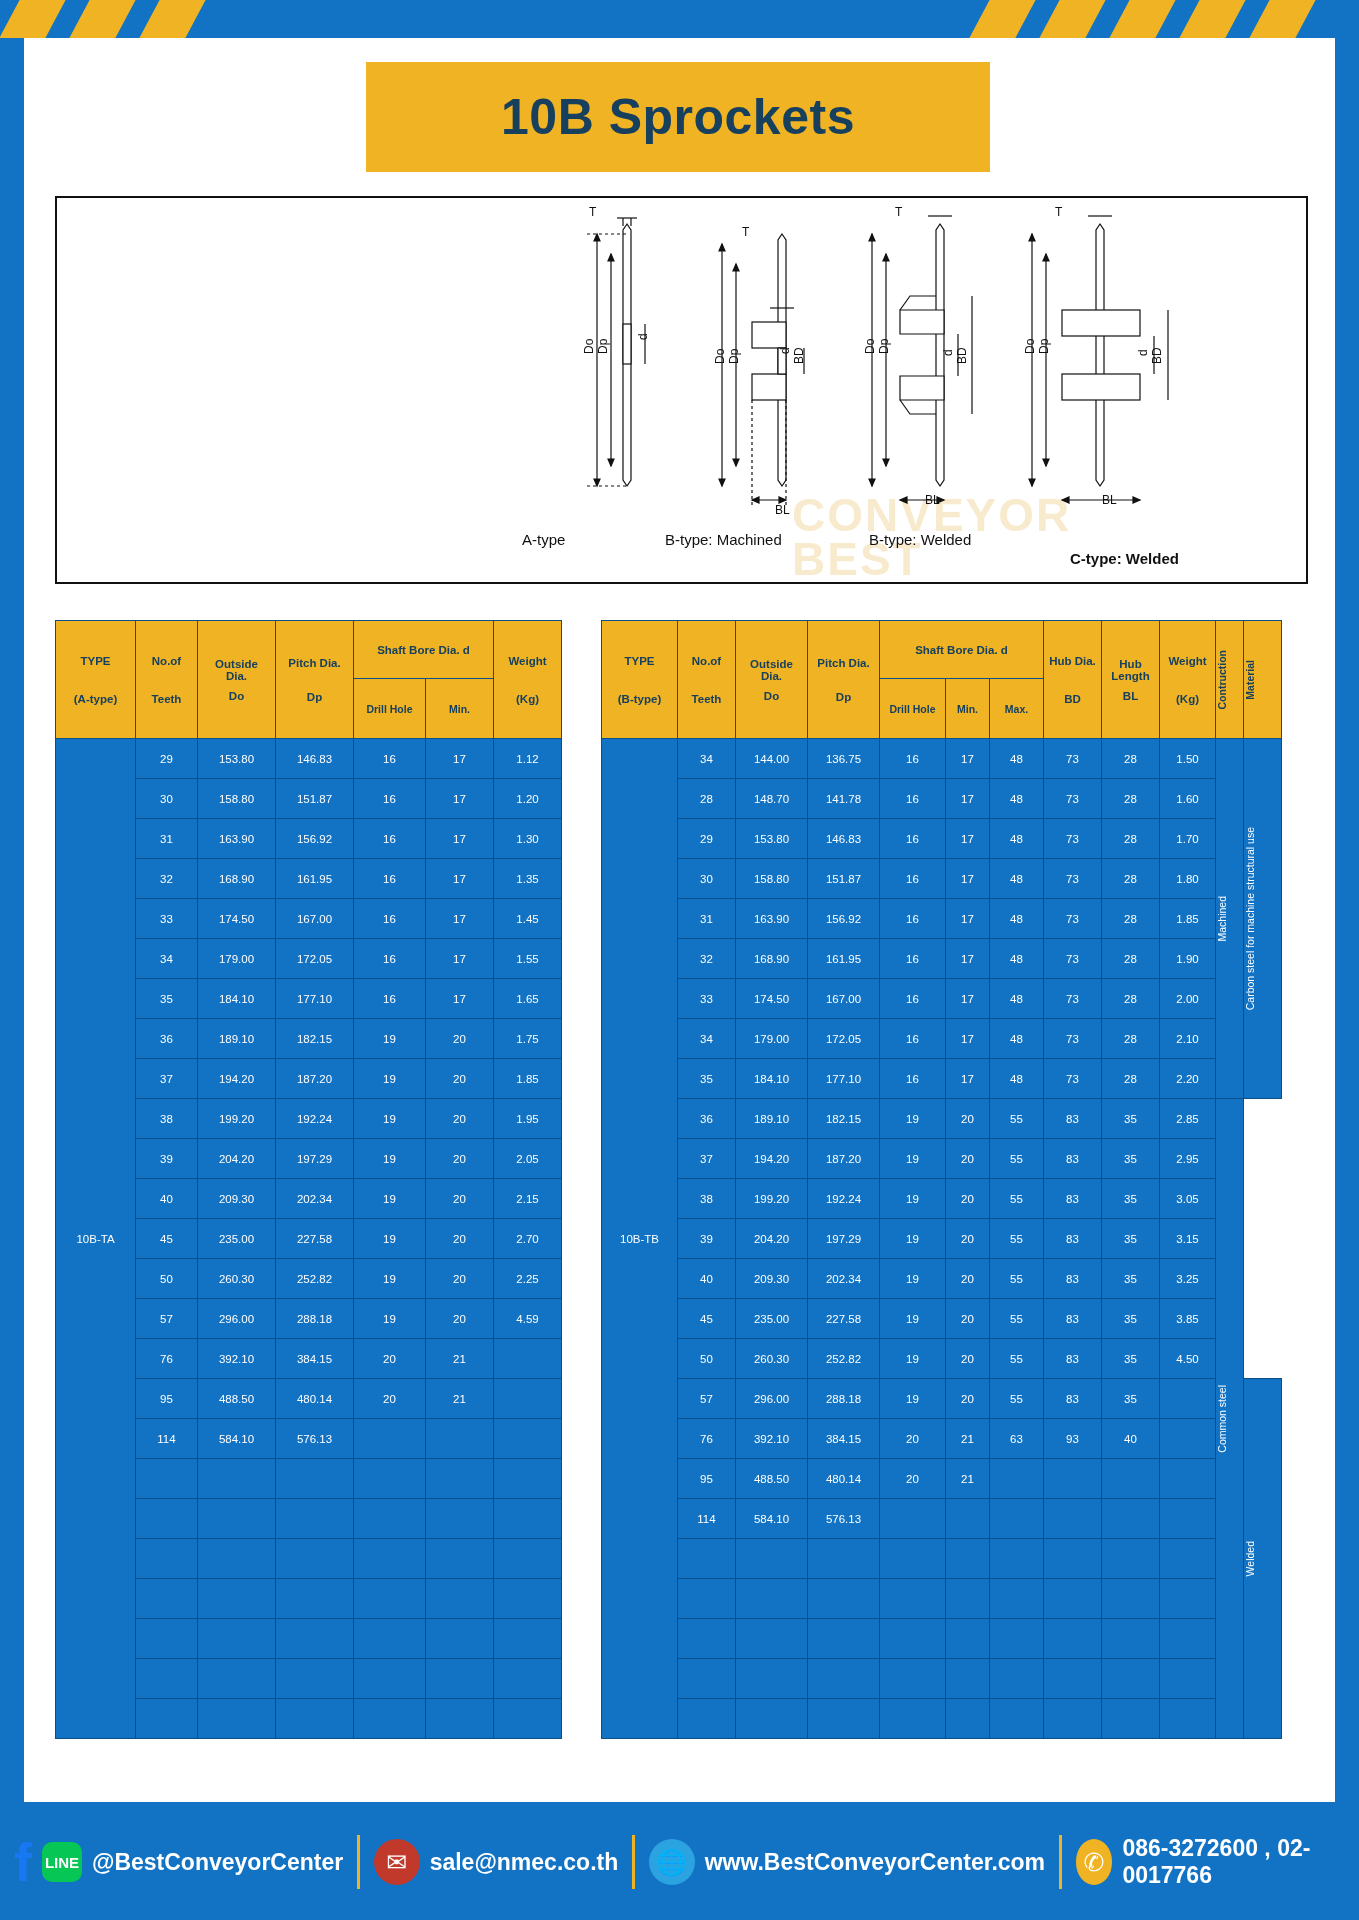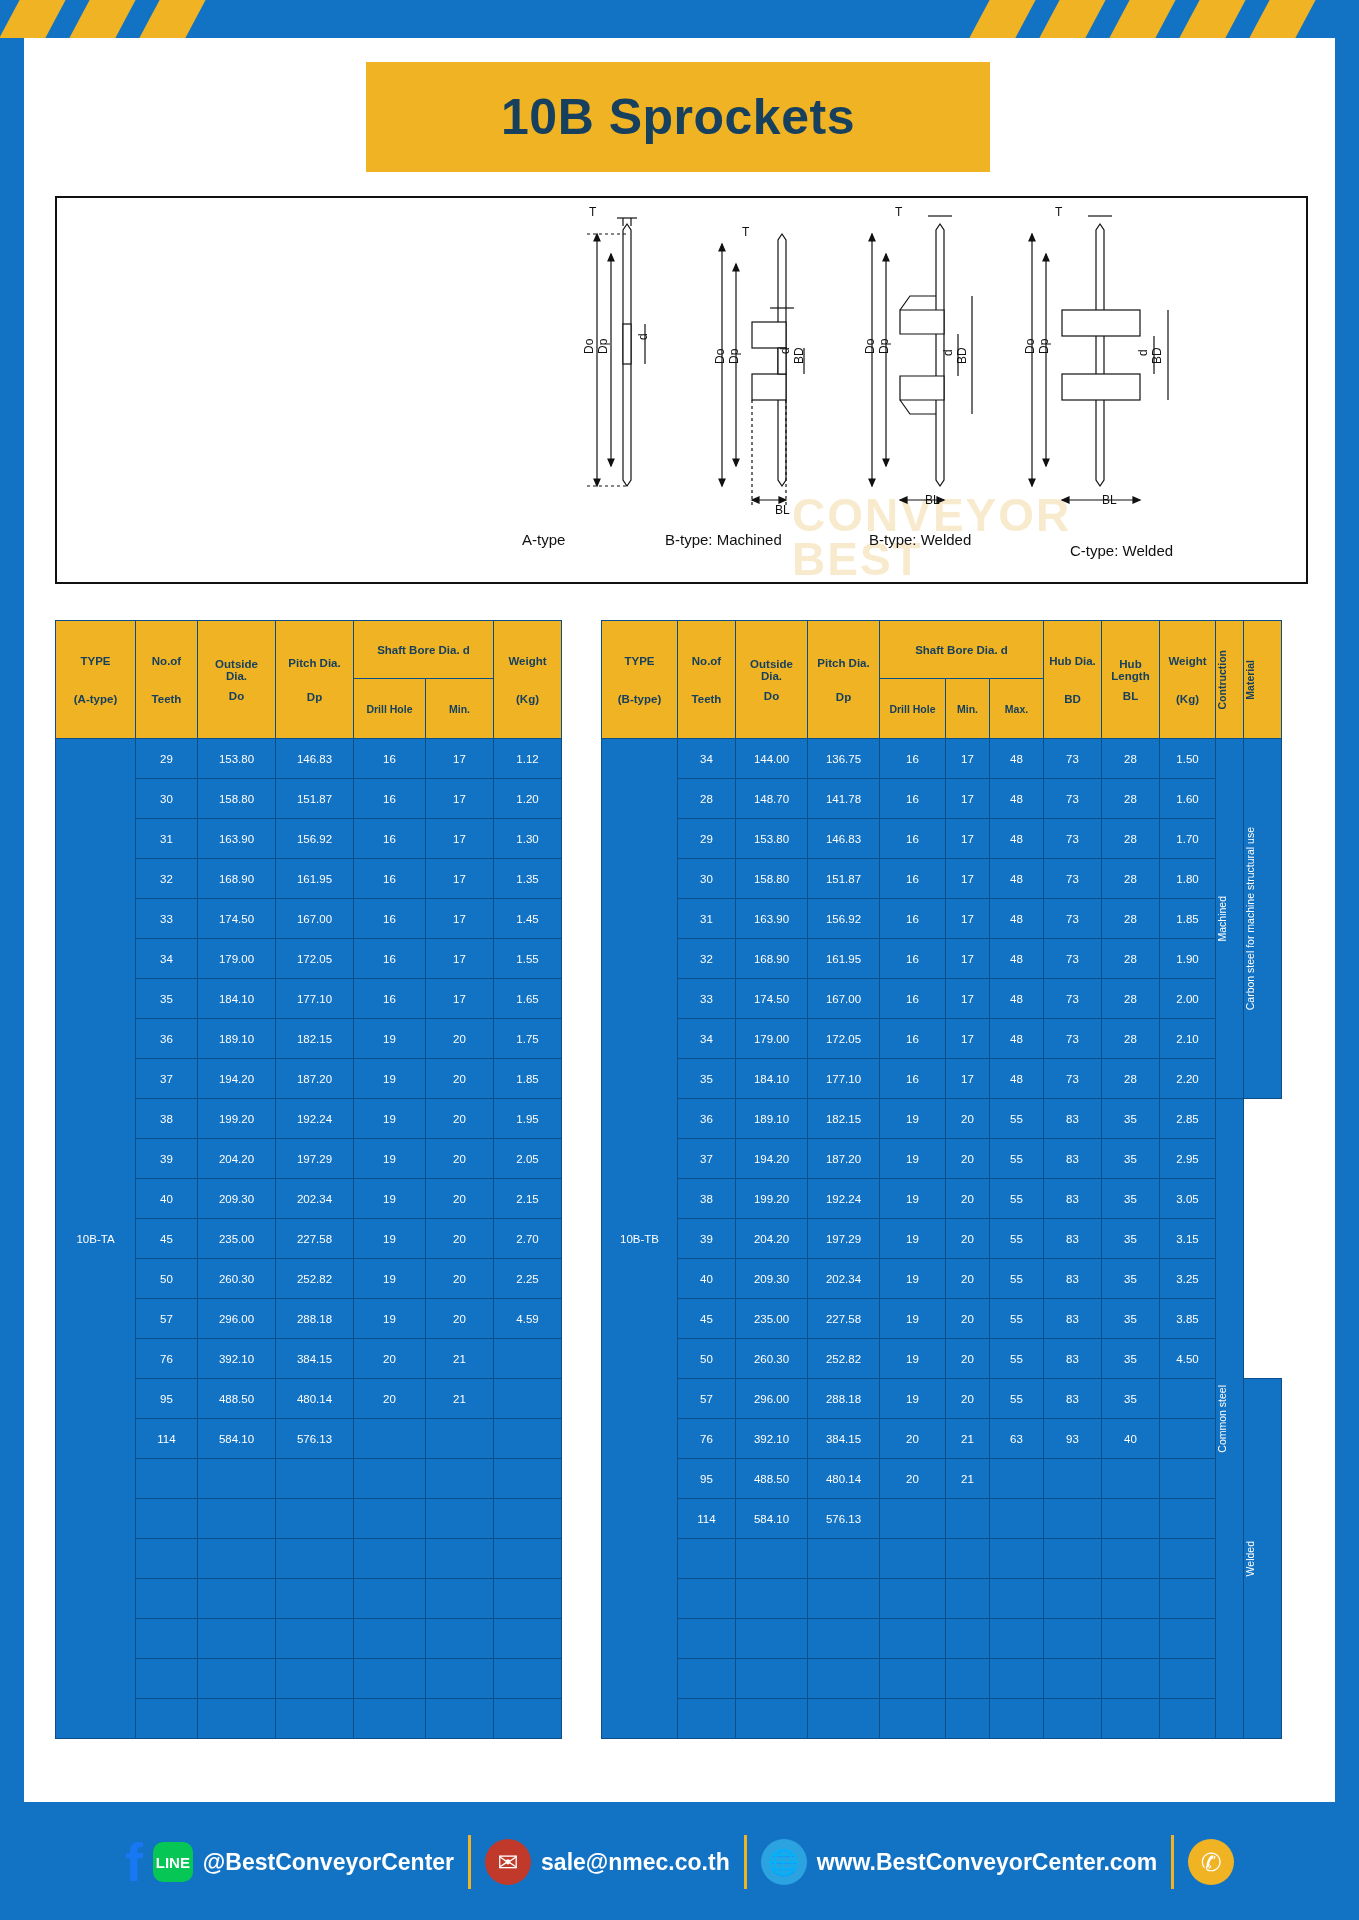--- a/index.html
+++ b/index.html
@@ -243,21 +243,21 @@
         <text x="620" y="152" transform="rotate(-90,620,152)">d</text>
         <text x="634" y="160" transform="rotate(-90,634,160)">BD</text>
         <text x="575" y="300">BL</text>
       </g>
     </svg>
   </div>
 
   <div class="dwg-label" style="left:465px; top:333px;">A-type</div>
   <div class="dwg-label" style="left:608px; top:333px;">B-type: Machined</div>
   <div class="dwg-label" style="left:812px; top:333px;">B-type: Welded</div>
-  <div class="dwg-label" style="left:1013px; top:344px;">C-type: Welded</div>
+  <div class="dwg-label" style="left:1013px; top:352px;font-weight:bold;">C-type: Welded</div>
 </div>
 
 <div class="tables-wrap">
 
   <table class="tbl" id="tblA" style="left:0px;">
     <thead>
       <tr>
         <th rowspan="2" style="width:80px;" class="hd-tall">
           <div>TYPE</div>
           <div style="height:26px"></div>
@@ -857,15 +857,16 @@
       <span class="txt">sale@nmec.co.th</span>
     </div>
     <div class="divider"></div>
     <div class="f-item">
       <span class="circ glob">🌐</span>
       <span class="txt">www.BestConveyorCenter.com</span>
     </div>
     <div class="divider"></div>
     <div class="f-item">
       <span class="circ phone">✆</span>
+      <span class="txt">086-3272600 , 02-0017766</span>
     </div>
   </div>
 </div>
 
 </body></html>

